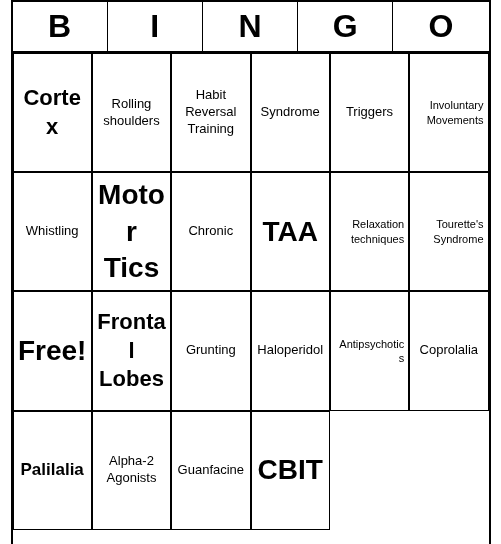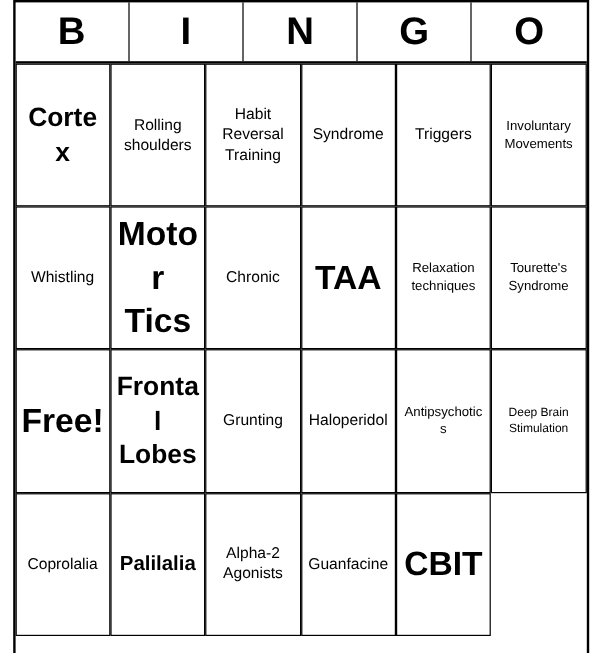--- a/index.html
+++ b/index.html
@@ -55,20 +55,21 @@
     .bingo-cell.xlarge-text {
       font-size: 28px;
       font-weight: bold;
     }
     .bingo-cell.medium-text {
       font-size: 17px;
       font-weight: bold;
     }
     .bingo-cell.small-text {
       font-size: 11px;
+      text-align: right;
     }
     .bingo-cell.xsmall-text {
       font-size: 10px;
     }
   </style>
 </head>
 <body>
 
 <div class="bingo-card">
   <div class="bingo-header">
@@ -89,20 +90,19 @@
       <div class="bingo-cell xlarge-text">Motor Tics</div>
       <div class="bingo-cell normal">Chronic</div>
       <div class="bingo-cell xlarge-text">TAA</div>
       <div class="bingo-cell small-text">Relaxation techniques</div>
       <div class="bingo-cell small-text">Tourette's Syndrome</div>
       <div class="bingo-cell xlarge-text">Free!</div>
       <div class="bingo-cell large-text">Frontal Lobes</div>
       <div class="bingo-cell normal">Grunting</div>
       <div class="bingo-cell normal">Haloperidol</div>
       <div class="bingo-cell small-text">Antipsychotics</div>
-      <div class="bingo-cell xsmall-text">Deep Brain Stimulation</div>
       <div class="bingo-cell normal">Coprolalia</div>
       <div class="bingo-cell medium-text">Palilalia</div>
       <div class="bingo-cell normal">Alpha-2 Agonists</div>
       <div class="bingo-cell normal">Guanfacine</div>
       <div class="bingo-cell xlarge-text">CBIT</div>
     </div>
 </div>
 
 </body></html>

